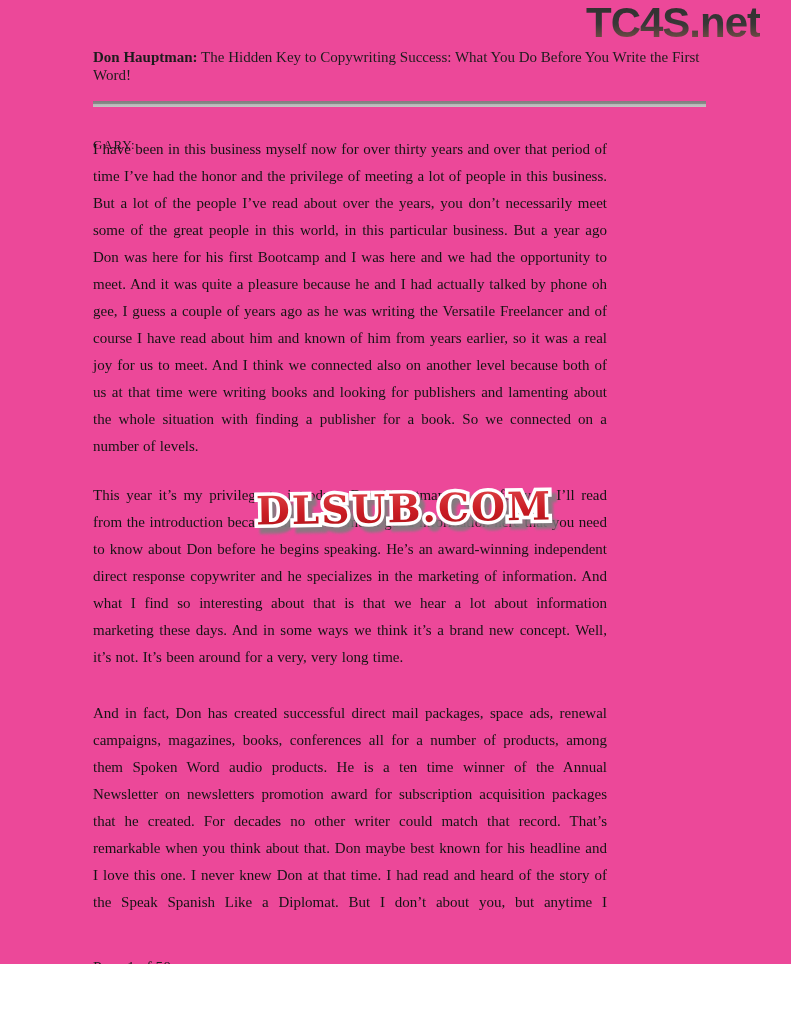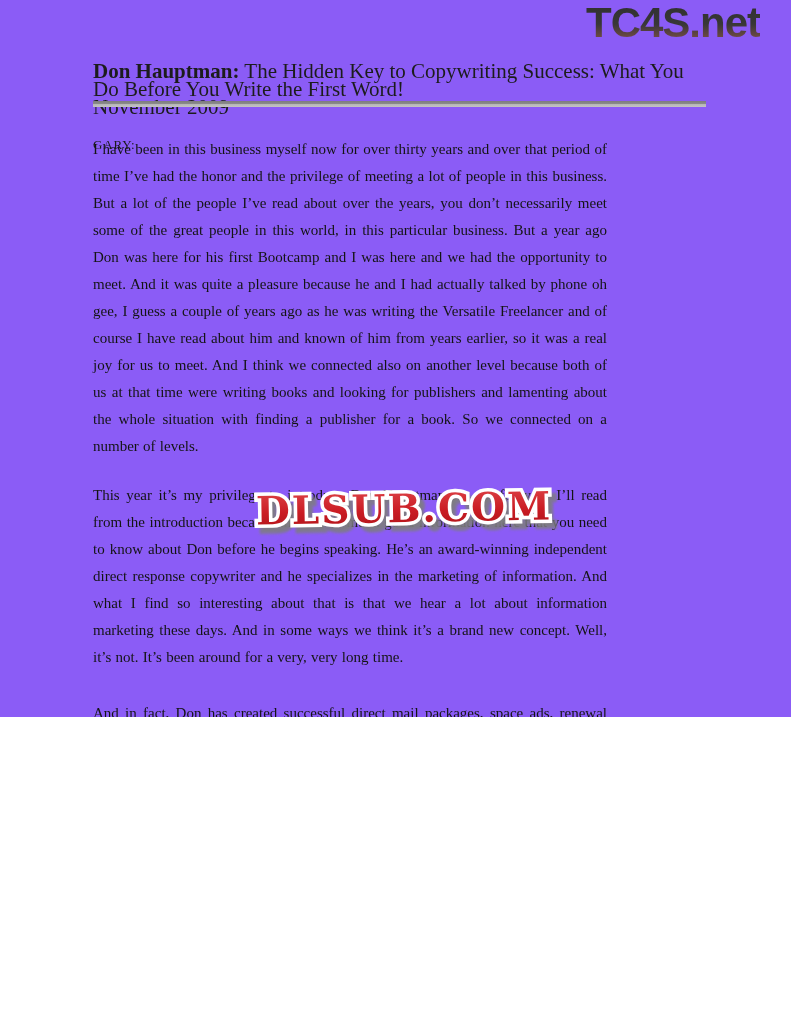--- a/index.html
+++ b/index.html
@@ -1,34 +1,34 @@
 <!DOCTYPE html>
 <html><head>
 <meta charset="utf-8">
 <style>
   html,body { margin:0; padding:0; background:#fff; }
   .page {
-    position:relative; width:791px; height:717px; background:#8b5cf6;
+    position:relative; width:791px; height:964px; background:#ec4899;
     overflow:hidden; font-family:"Liberation Serif", serif; color:#161616;
   }
 
   
   .tc4s {
     position:absolute; top:0px; left:586px;
     font-family:"Liberation Sans", sans-serif; font-weight:bold;
     font-size:42px; letter-spacing:-1px; line-height:46px;
     background:linear-gradient(180deg,#2f2f2f 0%,#383737 52%,#6e4a44 82%,#9d7066 100%);
     -webkit-background-clip:text; background-clip:text; color:transparent;
     white-space:nowrap;
   }
 
   
   .header {
-    position:absolute; left:93px; top:62px; width:613px;
-    font-size:21px; line-height:18px; color:#1c1c1c;
+    position:absolute; left:93px; top:48px; width:613px;
+    font-size:15px; line-height:18px; color:#1c1c1c;
   }
   .header b { font-weight:bold; }
   .header .date { margin-top:0px; }
   .rule {
     position:absolute; left:93px; top:101px; width:613px; height:6px;
     background:linear-gradient(180deg,#7d7d7d 0%,#8a8a8a 45%,#b5b5b5 50%,#c3c3c3 100%);
   }
 
   
   .transcript { position:absolute; left:93px; top:136px; width:606px; }
@@ -88,21 +88,20 @@
 </style>
 </head>
 <body>
 
 <div class="page">
 
   <div class="tc4s">TC4S.net</div>
 
   <div class="header">
     <div><b>Don Hauptman:</b><span> The Hidden Key to Copywriting Success: What You Do Before You Write the First Word!</span></div>
-    <div class="date">November 2009</div>
   </div>
   <div class="rule"></div>
 
   <div class="transcript">
     <div class="speaker">GARY:</div>
     <div class="paras">
       <p>I have been in this business myself now for over thirty years and over that period of time I’ve had the honor and the privilege of meeting a lot of people in this business. But a lot of the people I’ve read about over the years, you don’t necessarily meet some of the great people in this world, in this particular business. But a year ago Don was here for his first Bootcamp and I was here and we had the opportunity to meet. And it was quite a pleasure because he and I had actually talked by phone oh gee, I guess a couple of years ago as he was writing the Versatile Freelancer and of course I have read about him and known of him from years earlier, so it was a real joy for us to meet. And I think we connected also on another level because both of us at that time were writing books and looking for publishers and lamenting about the whole situation with finding a publisher for a book.  So we connected on a number of levels.</p>
       <p class="gap-lg">This year it’s my privilege to introduce Don Hauptman for us, for you. I’ll read from the introduction because there is so much good information here that you need to know about Don before he begins speaking. He’s an award-winning independent direct response copywriter and he specializes in the marketing of information. And what I find so interesting about that is that we hear a lot about information marketing these days. And in some ways we think it’s a brand new concept. Well, it’s not. It’s been around for a very, very long time.</p>
       <p class="justify-last">And in fact, Don has created successful direct mail packages, space ads, renewal campaigns, magazines, books, conferences all for a number of products, among them Spoken Word audio products. He is a ten time winner of the Annual Newsletter on newsletters promotion award for subscription acquisition packages that he created. For decades no other writer could match that record. That’s remarkable when you think about that. Don maybe best known for his headline and I love this one. I never knew Don at that time. I had read and heard of the story of the Speak Spanish Like a Diplomat. But I don’t about you, but anytime I</p>
     </div>

